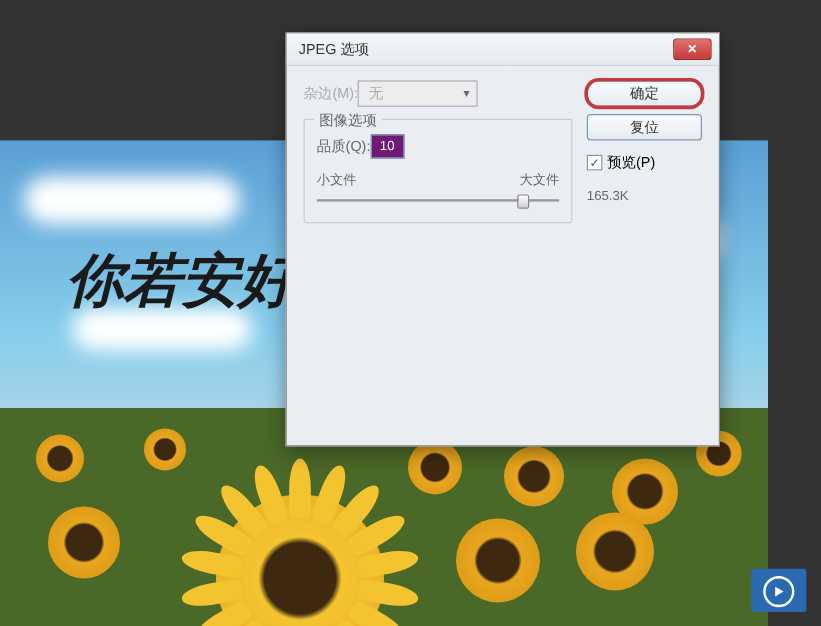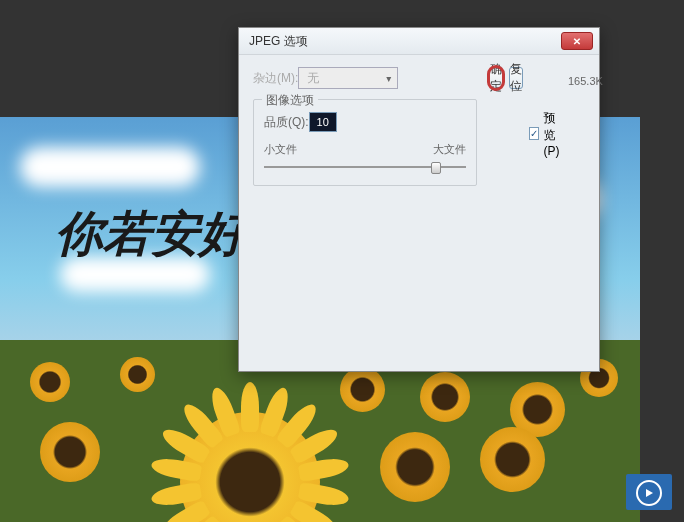--- a/index.html
+++ b/index.html
@@ -130,21 +130,21 @@
       padding: 12px 14px;
       display: flex;
       gap: 12px;
     }
     .left-col {
       flex: 1;
     }
     .right-col {
       width: 96px;
       display: flex;
-      flex-direction: row;
+      flex-direction: column;
       gap: 6px;
     }
     .btn {
       height: 22px;
       border: 1px solid #7a9bb8;
       border-radius: 3px;
       background: linear-gradient(to bottom, #fafbfc 0%, #e4ecf2 100%);
       display: flex;
       align-items: center;
       justify-content: center;
@@ -227,21 +227,21 @@
       left: 8px;
       background: #eaeef2;
       padding: 0 4px;
       font-size: 12px;
       color: #666;
     }
     .text-input {
       width: 28px;
       height: 20px;
       border: 1px solid #7a9bb8;
-      background: #0f172a;
+      background: #701a75;
       color: #fff;
       text-align: left;
       font-size: 11px;
       display: inline-flex;
       align-items: center;
       justify-content: center;
     }
     .slider-row {
       display: flex;
       align-items: center;

